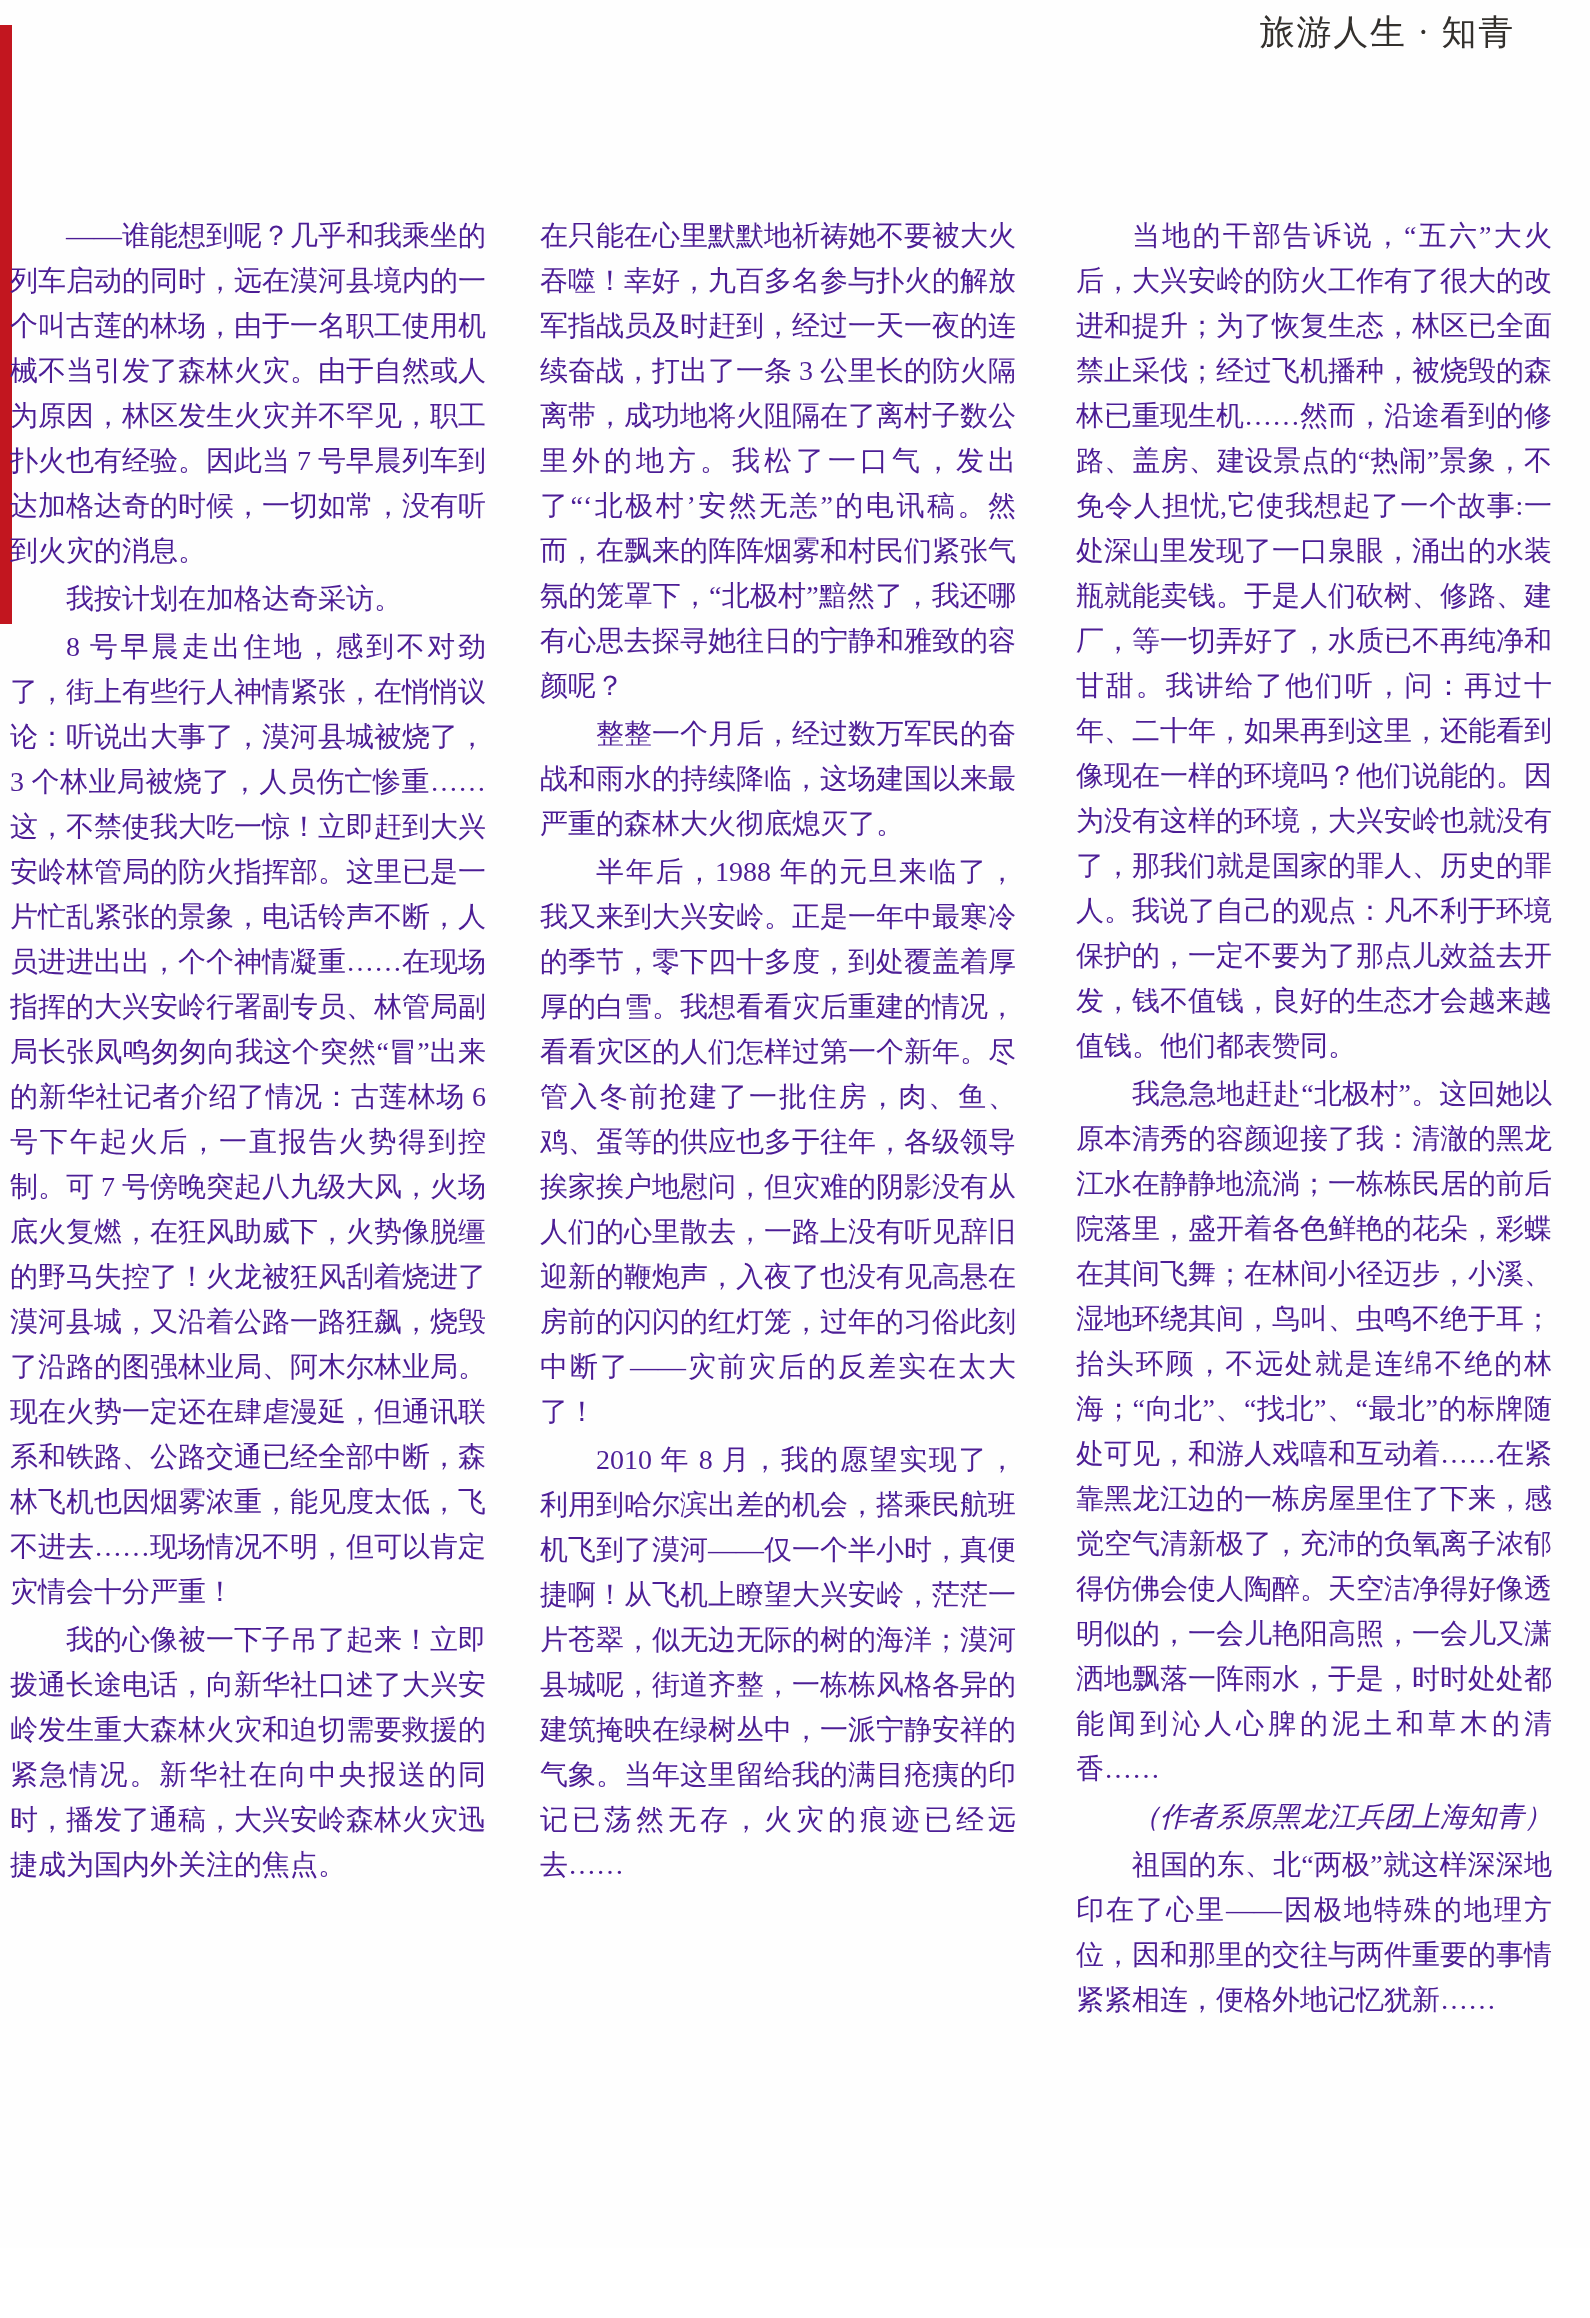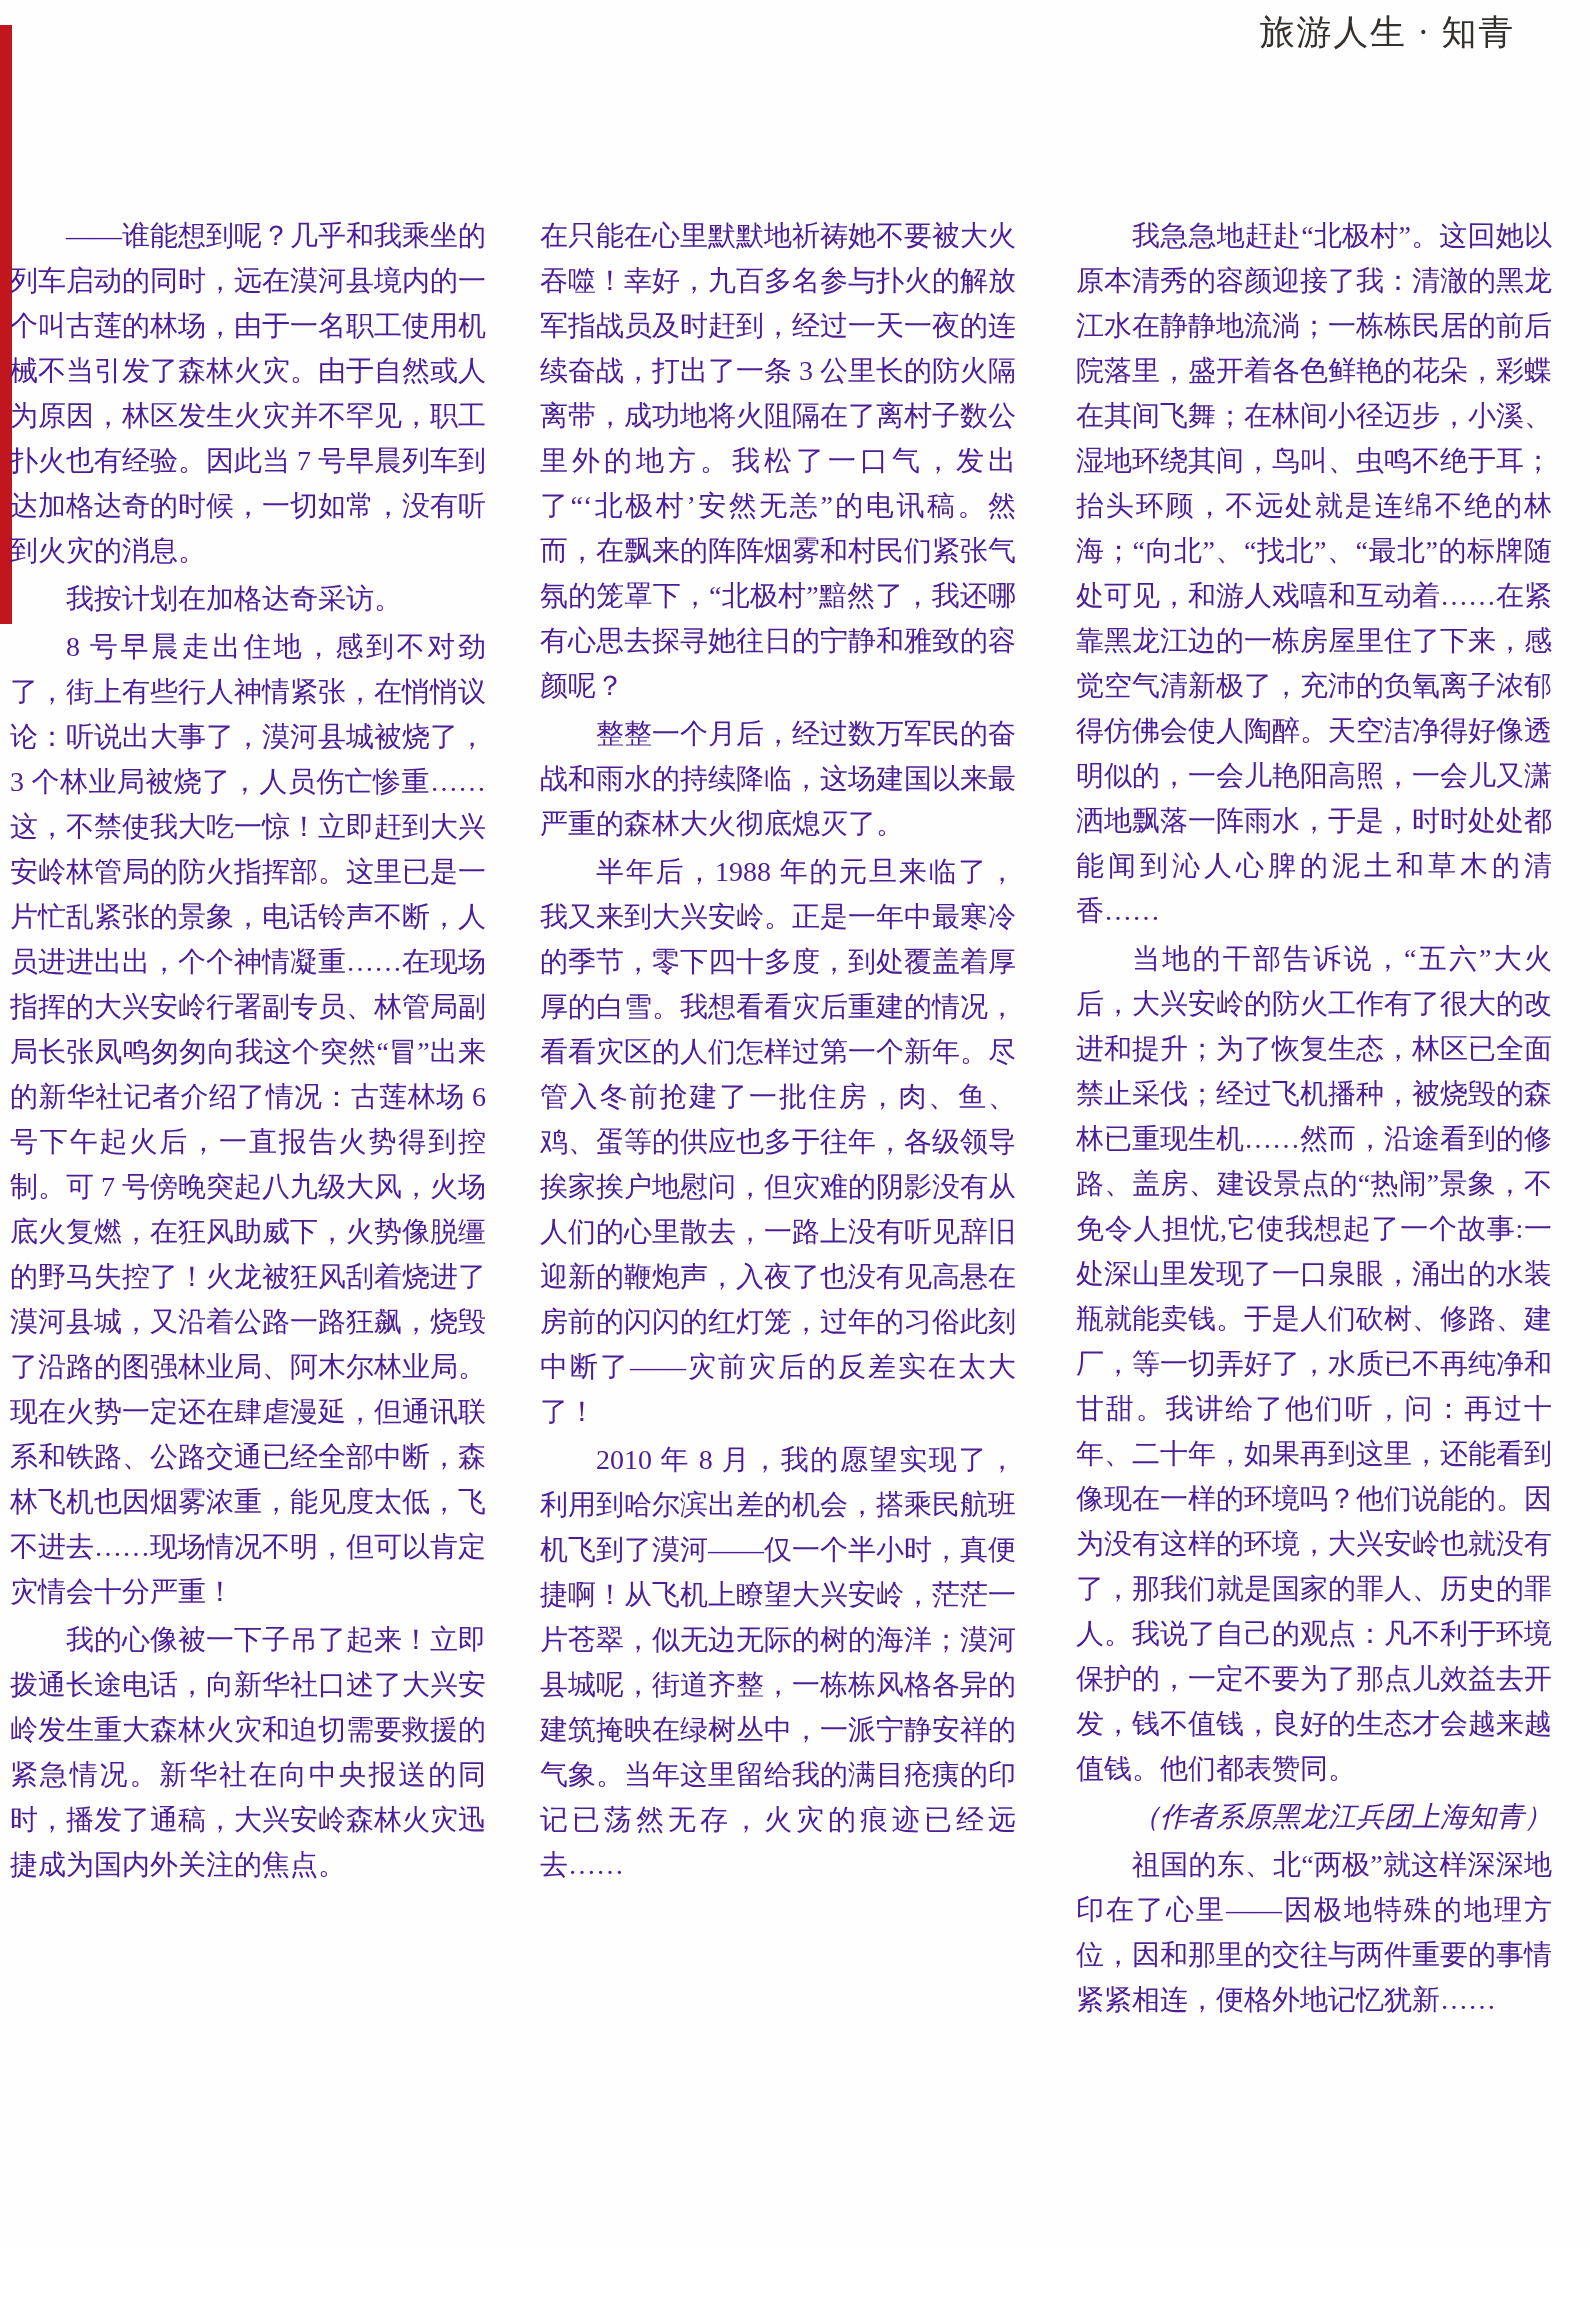--- a/index.html
+++ b/index.html
@@ -87,22 +87,22 @@
         <p class="indent">8 号早晨走出住地，感到不对劲了，街上有些行人神情紧张，在悄悄议论：听说出大事了，漠河县城被烧了，3 个林业局被烧了，人员伤亡惨重……这，不禁使我大吃一惊！立即赶到大兴安岭林管局的防火指挥部。这里已是一片忙乱紧张的景象，电话铃声不断，人员进进出出，个个神情凝重……在现场指挥的大兴安岭行署副专员、林管局副局长张凤鸣匆匆向我这个突然“冒”出来的新华社记者介绍了情况：古莲林场 6 号下午起火后，一直报告火势得到控制。可 7 号傍晚突起八九级大风，火场底火复燃，在狂风助威下，火势像脱缰的野马失控了！火龙被狂风刮着烧进了漠河县城，又沿着公路一路狂飙，烧毁了沿路的图强林业局、阿木尔林业局。现在火势一定还在肆虐漫延，但通讯联系和铁路、公路交通已经全部中断，森林飞机也因烟雾浓重，能见度太低，飞不进去……现场情况不明，但可以肯定灾情会十分严重！</p>
         <p class="indent">我的心像被一下子吊了起来！立即拨通长途电话，向新华社口述了大兴安岭发生重大森林火灾和迫切需要救援的紧急情况。新华社在向中央报送的同时，播发了通稿，大兴安岭森林火灾迅捷成为国内外关注的焦点。</p>
       </div>
     <div class="col col-2">
         <p>在只能在心里默默地祈祷她不要被大火吞噬！幸好，九百多名参与扑火的解放军指战员及时赶到，经过一天一夜的连续奋战，打出了一条 3 公里长的防火隔离带，成功地将火阻隔在了离村子数公里外的地方。我松了一口气，发出了“‘北极村’安然无恙”的电讯稿。然而，在飘来的阵阵烟雾和村民们紧张气氛的笼罩下，“北极村”黯然了，我还哪有心思去探寻她往日的宁静和雅致的容颜呢？</p>
         <p class="indent">整整一个月后，经过数万军民的奋战和雨水的持续降临，这场建国以来最严重的森林大火彻底熄灭了。</p>
         <p class="indent">半年后，1988 年的元旦来临了，我又来到大兴安岭。正是一年中最寒冷的季节，零下四十多度，到处覆盖着厚厚的白雪。我想看看灾后重建的情况，看看灾区的人们怎样过第一个新年。尽管入冬前抢建了一批住房，肉、鱼、鸡、蛋等的供应也多于往年，各级领导挨家挨户地慰问，但灾难的阴影没有从人们的心里散去，一路上没有听见辞旧迎新的鞭炮声，入夜了也没有见高悬在房前的闪闪的红灯笼，过年的习俗此刻中断了——灾前灾后的反差实在太大了！</p>
         <p class="indent">2010 年 8 月，我的愿望实现了，利用到哈尔滨出差的机会，搭乘民航班机飞到了漠河——仅一个半小时，真便捷啊！从飞机上瞭望大兴安岭，茫茫一片苍翠，似无边无际的树的海洋；漠河县城呢，街道齐整，一栋栋风格各异的建筑掩映在绿树丛中，一派宁静安祥的气象。当年这里留给我的满目疮痍的印记已荡然无存，火灾的痕迹已经远去……</p>
       </div>
     <div class="col col-3">
+        <p class="indent">当地的干部告诉说，“五六”大火后，大兴安岭的防火工作有了很大的改进和提升；为了恢复生态，林区已全面禁止采伐；经过飞机播种，被烧毁的森林已重现生机……然而，沿途看到的修路、盖房、建设景点的“热闹”景象，不免令人担忧,它使我想起了一个故事:一处深山里发现了一口泉眼，涌出的水装瓶就能卖钱。于是人们砍树、修路、建厂，等一切弄好了，水质已不再纯净和甘甜。我讲给了他们听，问：再过十年、二十年，如果再到这里，还能看到像现在一样的环境吗？他们说能的。因为没有这样的环境，大兴安岭也就没有了，那我们就是国家的罪人、历史的罪人。我说了自己的观点：凡不利于环境保护的，一定不要为了那点儿效益去开发，钱不值钱，良好的生态才会越来越值钱。他们都表赞同。</p>
         <p class="indent">我急急地赶赴“北极村”。这回她以原本清秀的容颜迎接了我：清澈的黑龙江水在静静地流淌；一栋栋民居的前后院落里，盛开着各色鲜艳的花朵，彩蝶在其间飞舞；在林间小径迈步，小溪、湿地环绕其间，鸟叫、虫鸣不绝于耳；抬头环顾，不远处就是连绵不绝的林海；“向北”、“找北”、“最北”的标牌随处可见，和游人戏嘻和互动着……在紧靠黑龙江边的一栋房屋里住了下来，感觉空气清新极了，充沛的负氧离子浓郁得仿佛会使人陶醉。天空洁净得好像透明似的，一会儿艳阳高照，一会儿又潇洒地飘落一阵雨水，于是，时时处处都能闻到沁人心脾的泥土和草木的清香……</p>
-        <p class="indent">当地的干部告诉说，“五六”大火后，大兴安岭的防火工作有了很大的改进和提升；为了恢复生态，林区已全面禁止采伐；经过飞机播种，被烧毁的森林已重现生机……然而，沿途看到的修路、盖房、建设景点的“热闹”景象，不免令人担忧,它使我想起了一个故事:一处深山里发现了一口泉眼，涌出的水装瓶就能卖钱。于是人们砍树、修路、建厂，等一切弄好了，水质已不再纯净和甘甜。我讲给了他们听，问：再过十年、二十年，如果再到这里，还能看到像现在一样的环境吗？他们说能的。因为没有这样的环境，大兴安岭也就没有了，那我们就是国家的罪人、历史的罪人。我说了自己的观点：凡不利于环境保护的，一定不要为了那点儿效益去开发，钱不值钱，良好的生态才会越来越值钱。他们都表赞同。</p>
         <p class="indent author-note">（作者系原黑龙江兵团上海知青）</p>
         <p class="indent">祖国的东、北“两极”就这样深深地印在了心里——因极地特殊的地理方位，因和那里的交往与两件重要的事情紧紧相连，便格外地记忆犹新……</p>
       </div>
   </div>
 
   <div class="footer">
     <span class="pg-label">page</span>
     <span class="pg-num">39</span>
   </div>
 </div>

